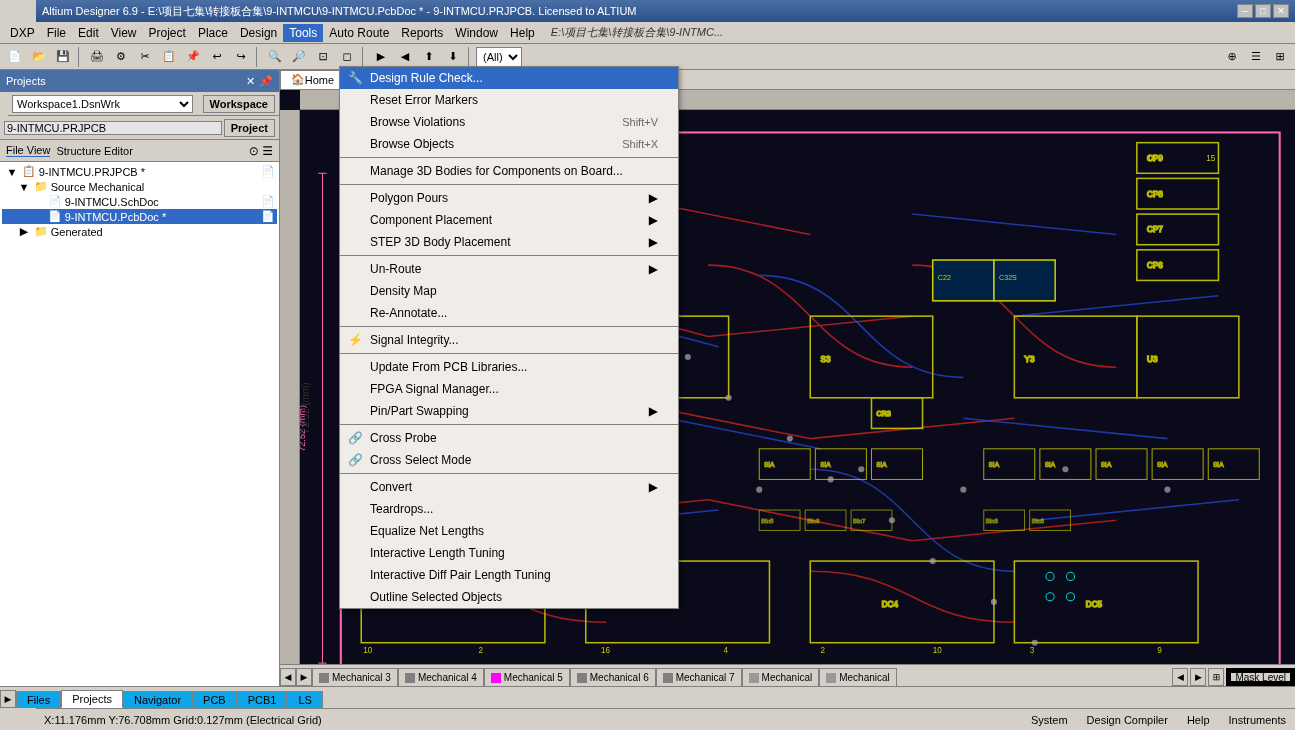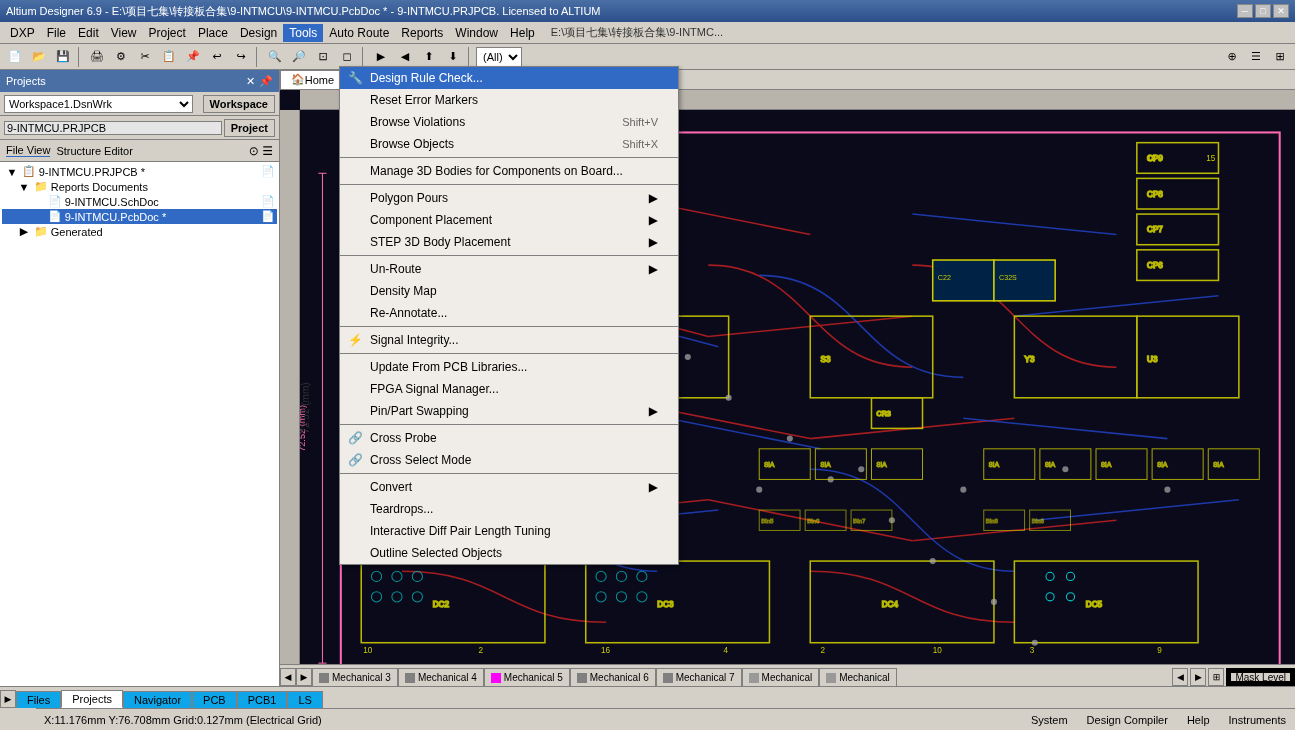--- a/index.html
+++ b/index.html
@@ -1,19 +1,19 @@
 <!DOCTYPE html>
 <html><head>
   <meta charset="utf-8">
   <style>
     * { margin: 0; padding: 0; box-sizing: border-box; }
     body { width: 1295px; height: 730px; overflow: hidden; font-family: 'Segoe UI', Tahoma, Geneva, Verdana, sans-serif; font-size: 12px; background: #d4d0c8; }
 
     
-    #titlebar { height: 22px; background: linear-gradient(to bottom, #4a6fa5, #2c4f8a); display: flex; align-items: center; padding: 0 6px; color: white; font-size: 11px; }
+    #titlebar { height: 22px; background: linear-gradient(to bottom, #4a6fa5, #2c4f8a); display: flex; align-items: center; padding: 0 6px; color: white; font-size: 11px; margin-left: 36px; }
     #titlebar .title { flex: 1; }
     #titlebar .win-btns { display: flex; gap: 2px; }
     #titlebar .win-btn { width: 16px; height: 14px; background: #c0c0c0; border: 1px solid #888; font-size: 9px; display: flex; align-items: center; justify-content: center; cursor: pointer; }
 
     
     #menubar { height: 22px; background: #d4d0c8; display: flex; align-items: center; padding: 0 4px; border-bottom: 1px solid #808080; }
     .menu-item { padding: 2px 6px; font-size: 12px; cursor: pointer; }
     .menu-item.active { background: #316ac5; color: white; }
 
     
@@ -22,21 +22,21 @@
     .tb-sep { width: 4px; height: 20px; border-left: 1px solid #808080; margin: 0 2px; }
     .tb-combo { height: 20px; border: 1px solid #808080; background: white; font-size: 11px; padding: 0 2px; }
 
     
     #main { display: flex; height: calc(730px - 22px - 22px - 26px - 22px - 22px); }
 
     
     #left-panel { width: 280px; background: #d4d0c8; border-right: 1px solid #808080; display: flex; flex-direction: column; }
     #panel-header { height: 22px; background: #4a6fa5; color: white; display: flex; align-items: center; padding: 0 6px; font-size: 11px; }
     #panel-header .panel-title { flex: 1; }
-    #panel-toolbar { height: 24px; background: #d4d0c8; display: flex; align-items: center; padding: 2px 4px; border-bottom: 1px solid #808080; gap: 10px; }
+    #panel-toolbar { height: 24px; background: #d4d0c8; display: flex; align-items: center; padding: 2px 4px; border-bottom: 1px solid #808080; gap: 10px; margin-left: 8px; }
     .panel-combo { height: 18px; border: 1px solid #808080; background: white; font-size: 11px; flex: 1; }
     .panel-btn { height: 18px; padding: 0 6px; border: 1px solid #808080; background: #d4d0c8; font-size: 11px; cursor: pointer; font-weight: bold; }
 
     
     #tree { flex: 1; background: white; overflow: auto; padding: 2px; }
     .tree-item { display: flex; align-items: center; padding: 1px 2px; cursor: pointer; font-size: 11px; }
     .tree-item.selected { background: #316ac5; color: white; }
     .tree-icon { width: 16px; text-align: center; margin-right: 2px; }
 
     
@@ -100,21 +100,21 @@
   <div class="menu-item">Edit</div>
   <div class="menu-item">View</div>
   <div class="menu-item">Project</div>
   <div class="menu-item">Place</div>
   <div class="menu-item">Design</div>
   <div class="menu-item active">Tools</div>
   <div class="menu-item">Auto Route</div>
   <div class="menu-item">Reports</div>
   <div class="menu-item">Window</div>
   <div class="menu-item">Help</div>
-  <div style="margin-left:10px; font-size:11px; color:#333;">E:\项目七集\转接板合集\9-INTMC...</div>
+  <div style="margin-left:10px; font-size:11px; color:#333;font-style:italic;">E:\项目七集\转接板合集\9-INTMC...</div>
 </div>
 
 <div id="toolbar">
   <div class="tb-btn">📄</div>
   <div class="tb-btn">📂</div>
   <div class="tb-btn">💾</div>
   <div class="tb-sep"></div>
   <div class="tb-btn">🖨</div>
   <div class="tb-btn">⚙</div>
   <div class="tb-btn">✂</div>
@@ -172,21 +172,21 @@
 
       <div class="tree-item">
         <span class="tree-icon">▼</span>
         <span style="color:#3366cc; margin-right:3px;">📋</span>
         <span>9-INTMCU.PRJPCB *</span>
         <span style="margin-left:auto;">📄</span>
       </div>
       <div class="tree-item" style="padding-left:14px;">
         <span class="tree-icon">▼</span>
         <span style="margin-right:3px;">📁</span>
-        <span>Reports Documents</span>
+        <span>Source Mechanical</span>
       </div>
       <div class="tree-item" style="padding-left:28px;">
         <span class="tree-icon">&nbsp;</span>
         <span style="margin-right:3px; color:#ff8c00;">📄</span>
         <span>9-INTMCU.SchDoc</span>
         <span style="margin-left:auto;">📄</span>
       </div>
       <div class="tree-item selected" style="padding-left:28px;">
         <span class="tree-icon">&nbsp;</span>
         <span style="margin-right:3px; color:#4169e1;">📄</span>
@@ -520,20 +520,26 @@
     </div>
     <div class="menu-divider"></div>
     <div class="menu-row">
       <span>Convert</span>
       <span class="arrow">▶</span>
     </div>
     <div class="menu-row">
       <span>Teardrops...</span>
     </div>
     <div class="menu-row">
+      <span>Equalize Net Lengths</span>
+    </div>
+    <div class="menu-row">
+      <span>Interactive Length Tuning</span>
+    </div>
+    <div class="menu-row">
       <span>Interactive Diff Pair Length Tuning</span>
     </div>
     <div class="menu-row">
       <span>Outline Selected Objects</span>
     </div>
   </div>
 </div>
 
 <div id="layer-tabs" style="position:fixed; bottom:44px; left:280px; right:0; height:22px; background:#d4d0c8; display:flex; align-items:flex-end; overflow:hidden; border-top:1px solid #808080; z-index:50;">
   <div class="layer-nav">◀</div>

